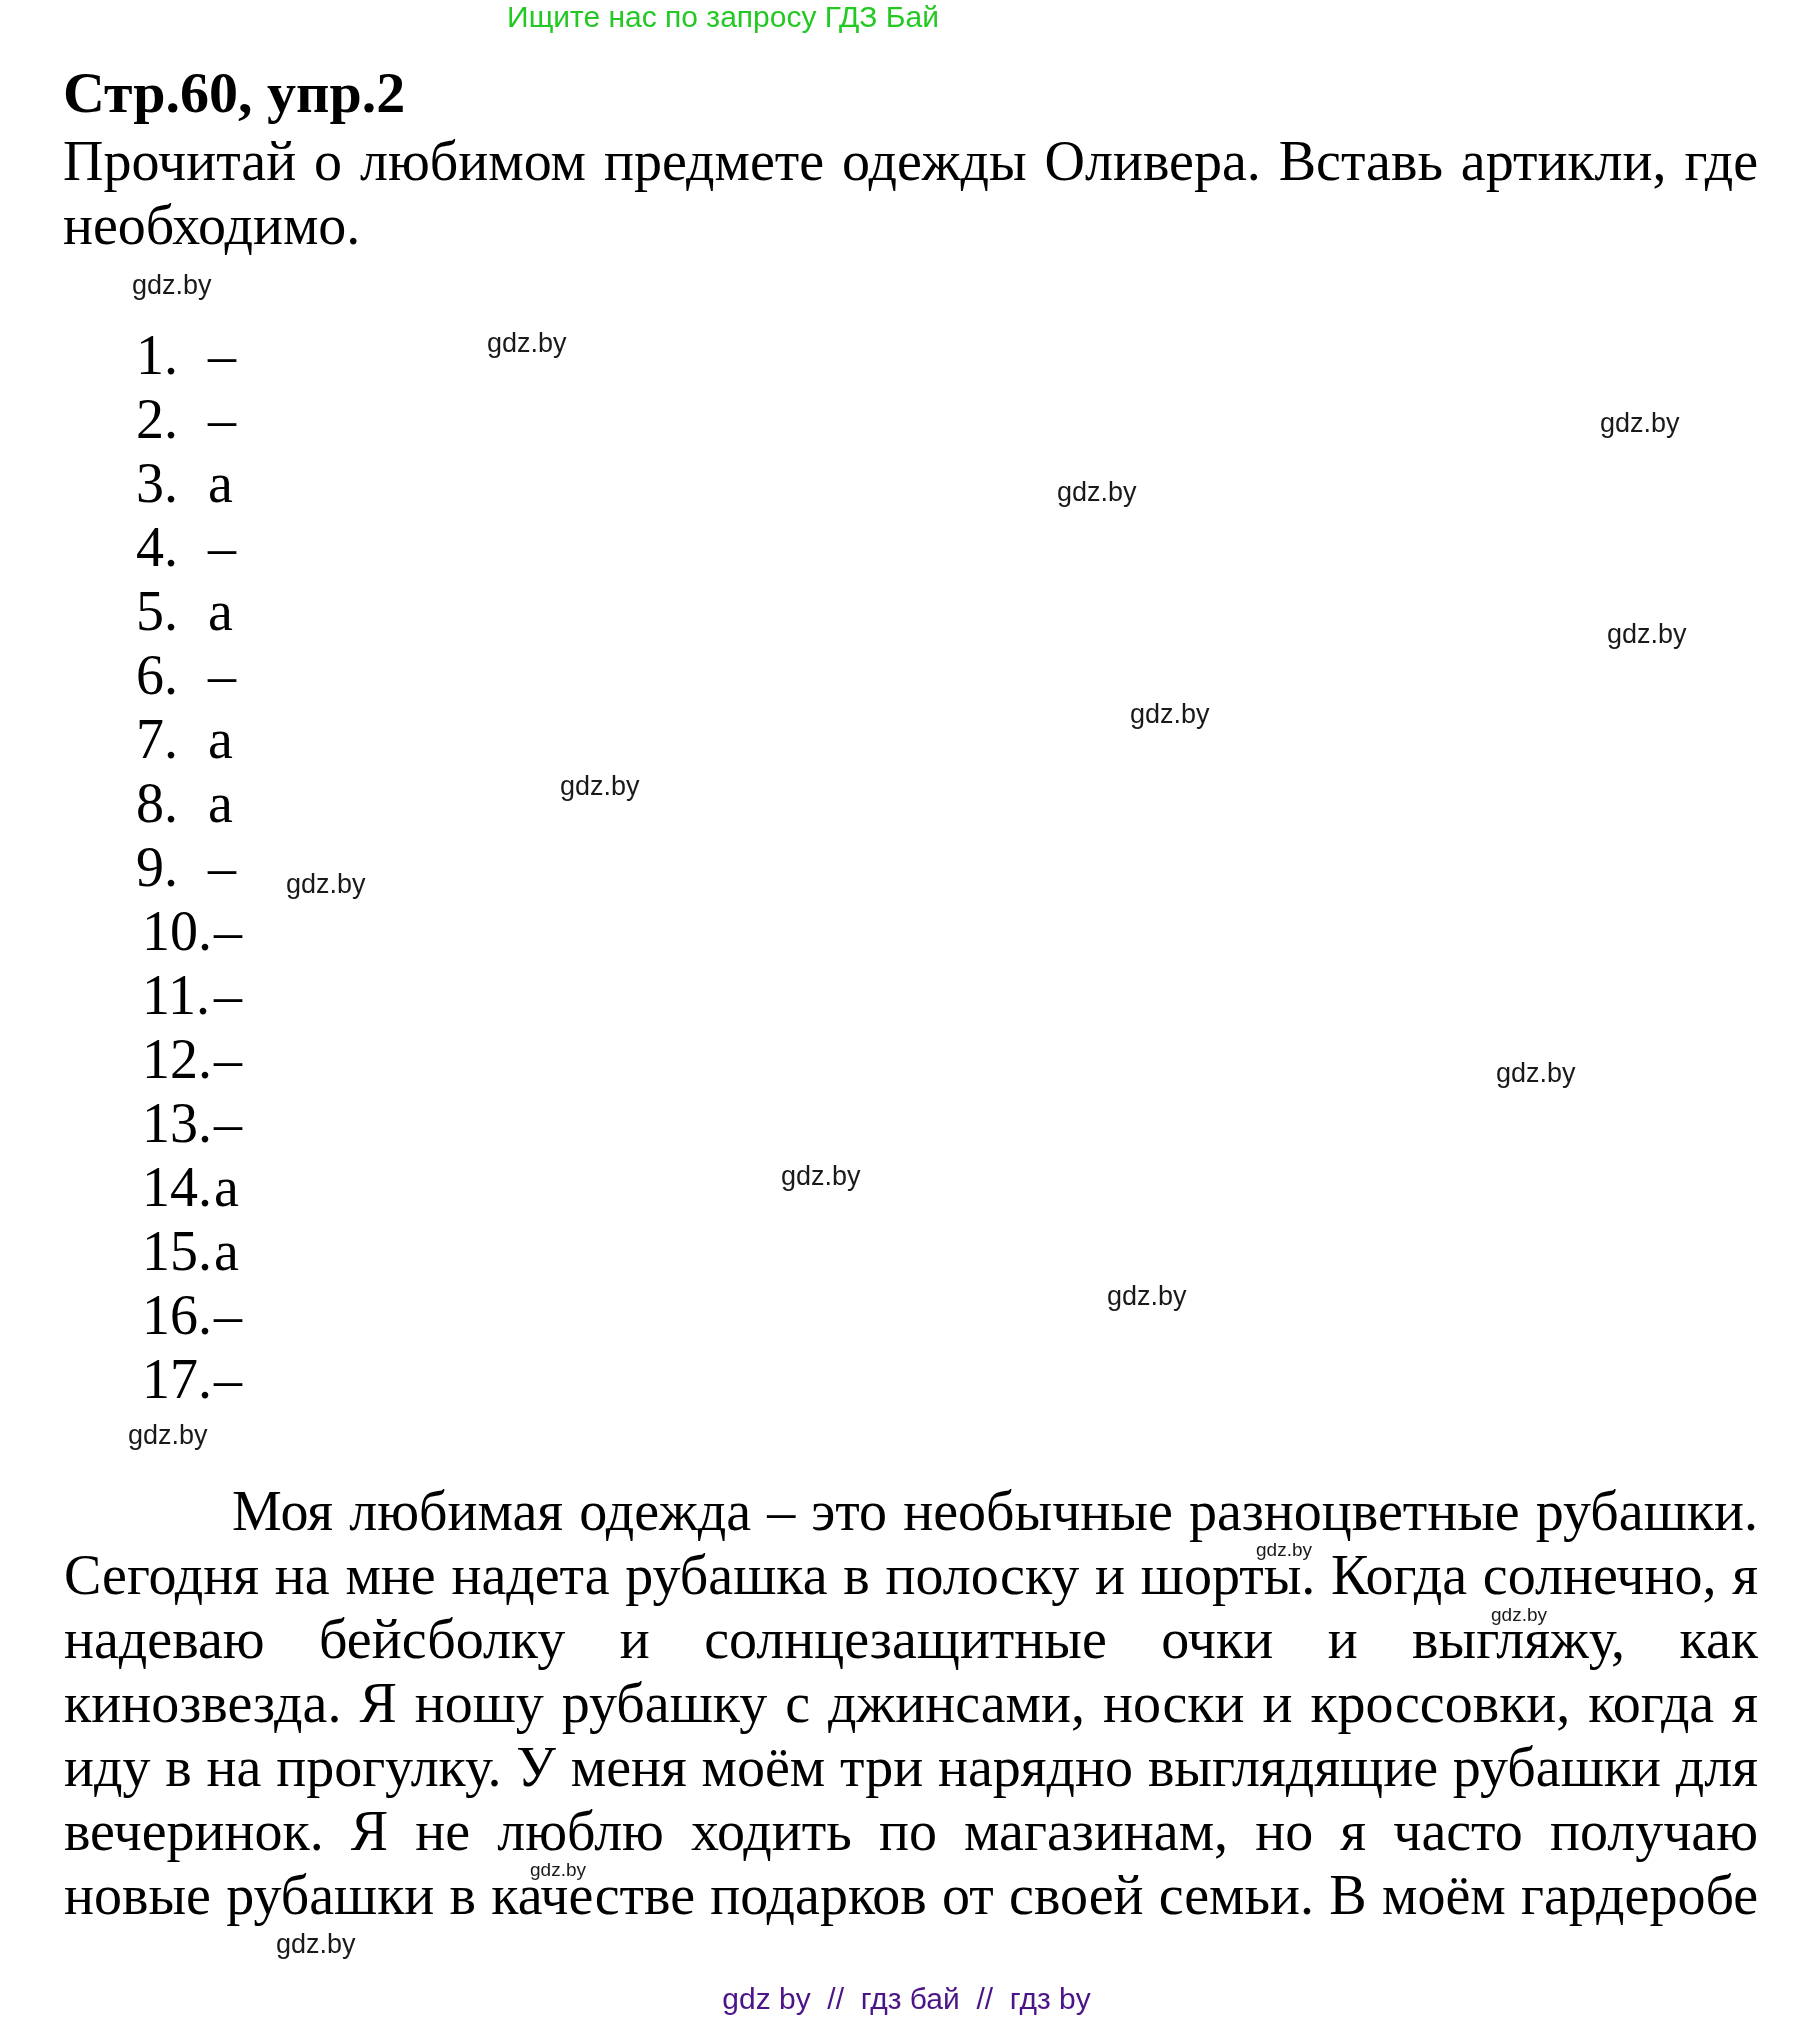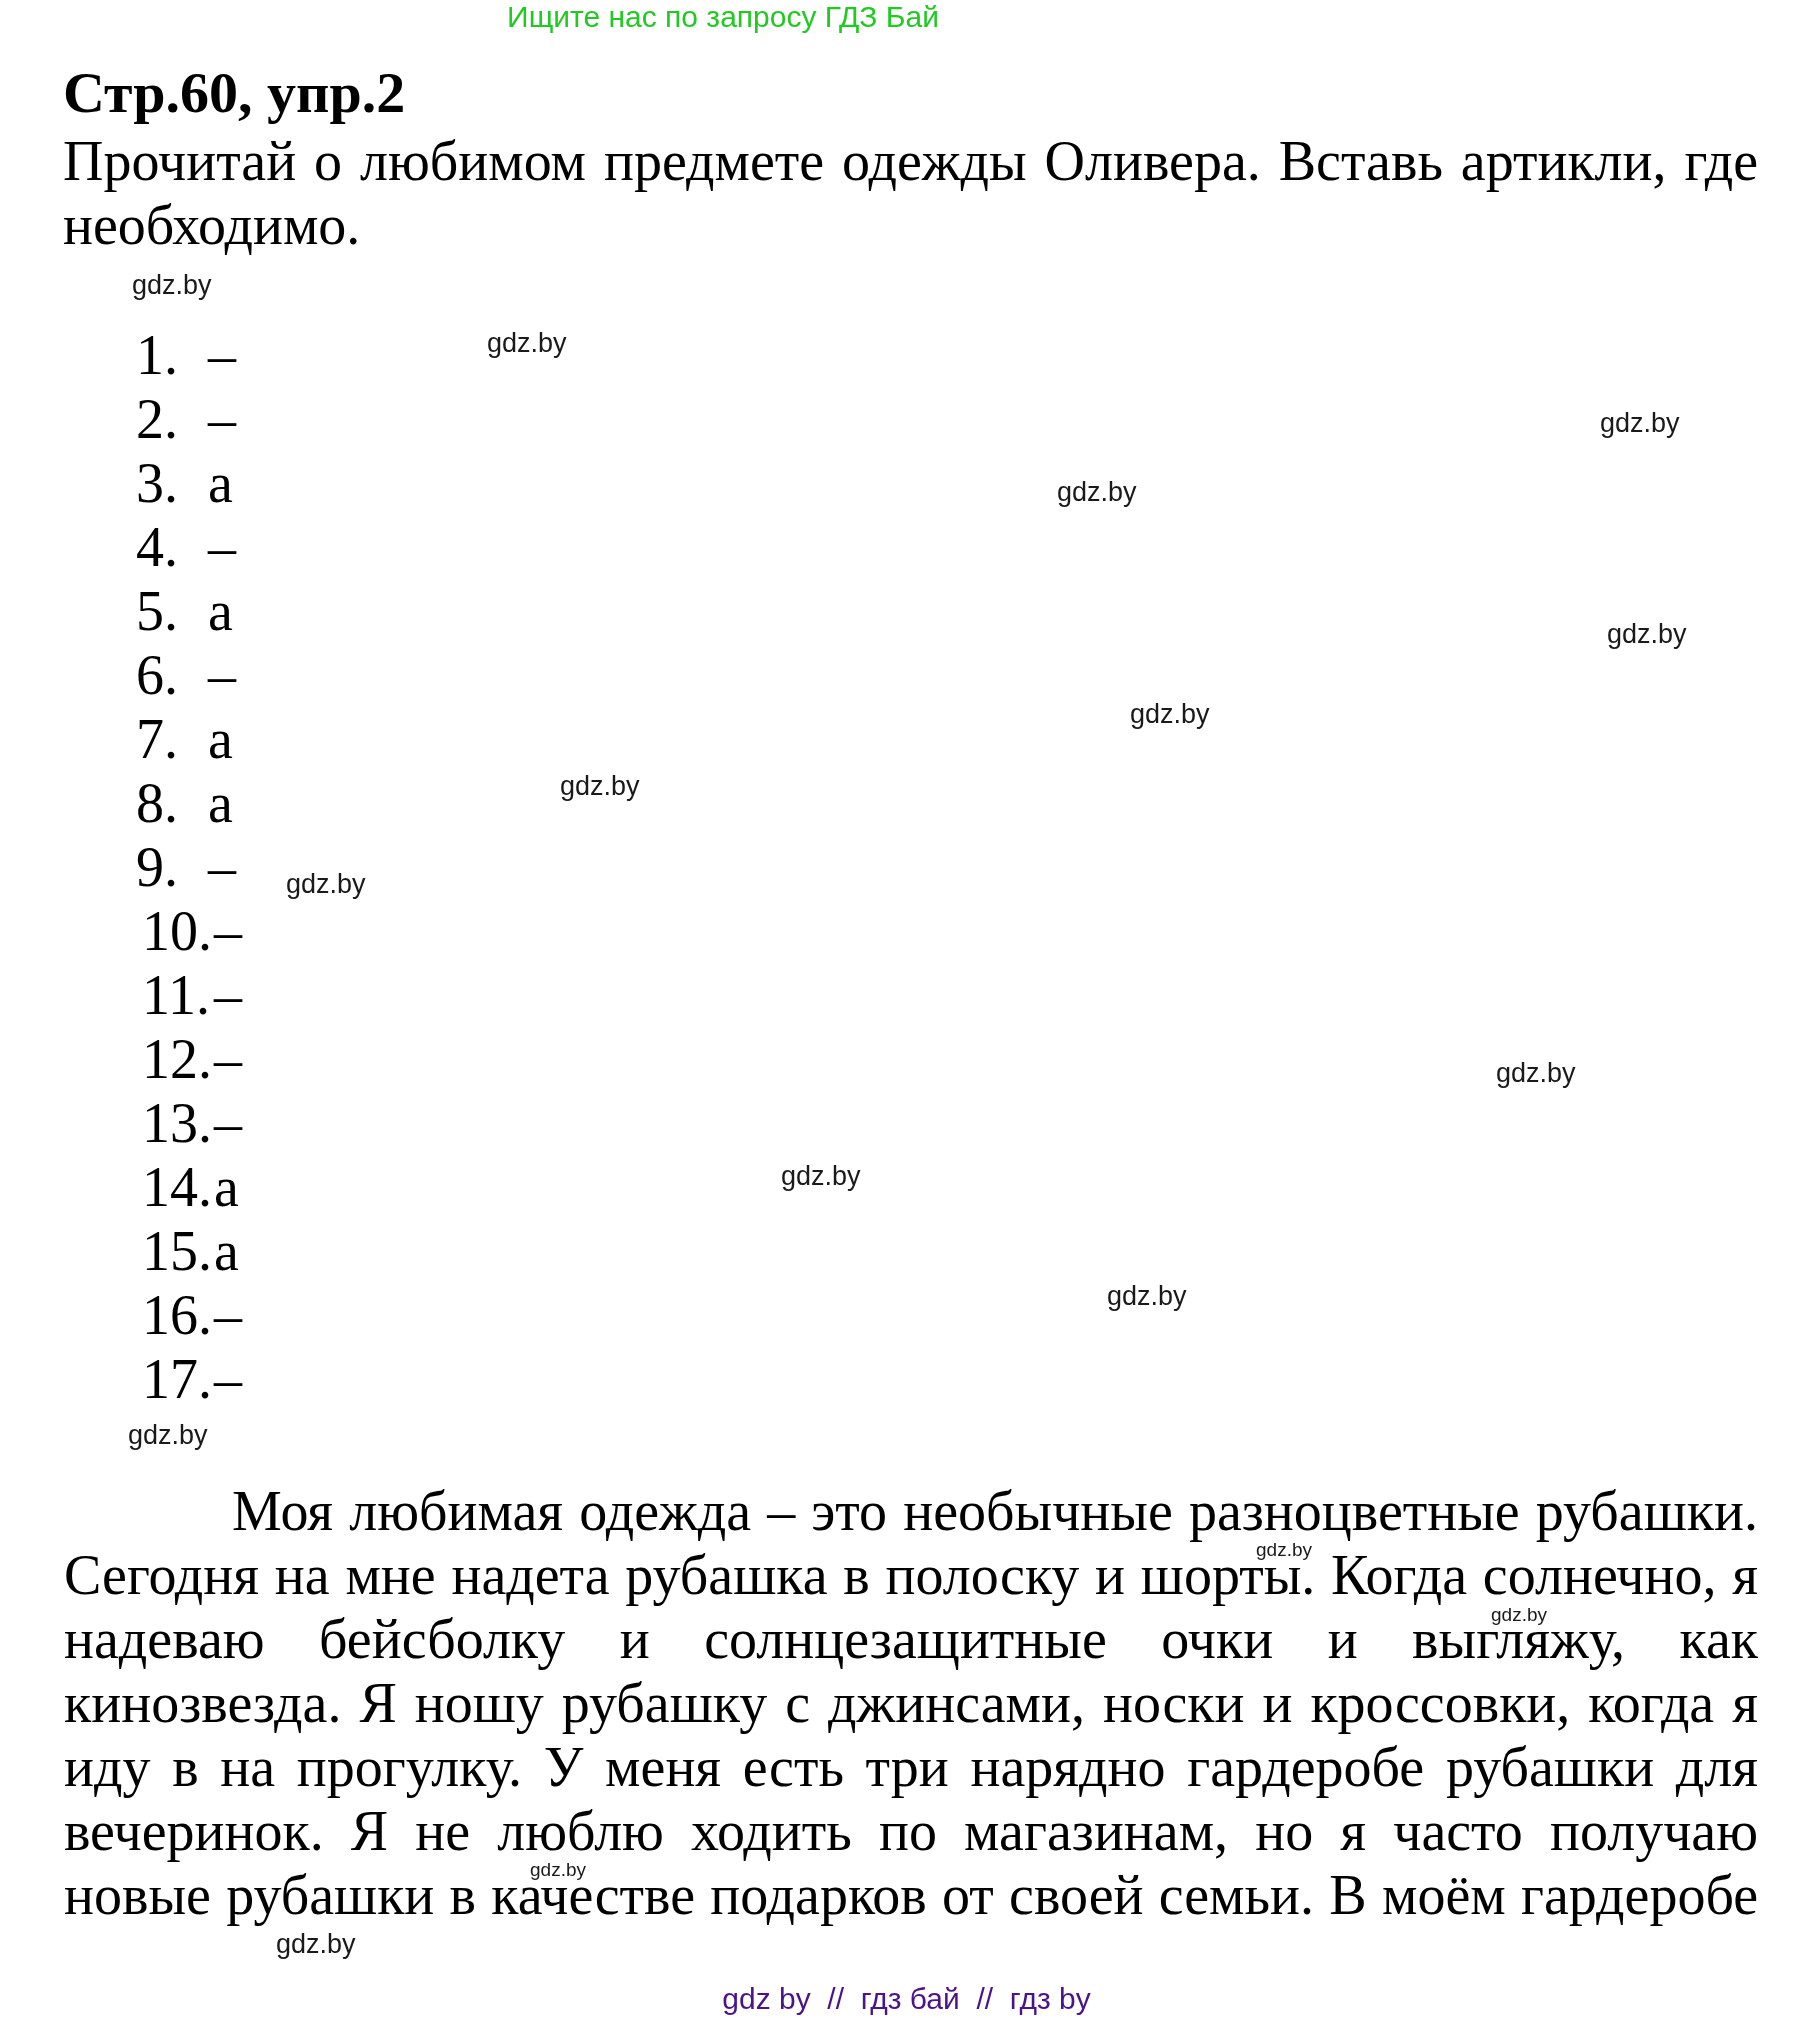--- a/index.html
+++ b/index.html
@@ -74,21 +74,21 @@
     <li><span class="num two-digit">15.</span><span class="ans">a</span></li>
     <li><span class="num two-digit">16.</span><span class="ans">–</span></li>
     <li><span class="num two-digit">17.</span><span class="ans">–</span></li>
   </ul>
 
   <div class="paragraph">
     <span class="line first" style="word-spacing: 0px;">Моя любимая одежда – это необычные разноцветные рубашки.</span>
     <span class="line" style="word-spacing: 0px;">Сегодня на мне надета рубашка в полоску и шорты. Когда солнечно, я</span>
     <span class="line" style="word-spacing: 0px;">надеваю бейсболку и солнцезащитные очки и выгляжу, как</span>
     <span class="line" style="word-spacing: 0px;">кинозвезда. Я ношу рубашку с джинсами, носки и кроссовки, когда я</span>
-    <span class="line" style="word-spacing: 0px;">иду в на прогулку. У меня есть три нарядно гардеробе рубашки для</span>
+    <span class="line" style="word-spacing: 0px;">иду в на прогулку. У меня моём три нарядно выглядящие рубашки для</span>
     <span class="line" style="word-spacing: 0px;">вечеринок. Я не люблю ходить по магазинам, но я часто получаю</span>
     <span class="line" style="word-spacing: 0px;">новые рубашки в качестве подарков от своей семьи. В моём гардеробе</span>
   </div>
 
   <div id="watermarks">
       <div class="wm" style="left: 132px; top: 272px;">gdz.by</div>
       <div class="wm" style="left: 487px; top: 330px;">gdz.by</div>
       <div class="wm" style="left: 1600px; top: 410px;">gdz.by</div>
       <div class="wm" style="left: 1057px; top: 479px;">gdz.by</div>
       <div class="wm" style="left: 1607px; top: 621px;">gdz.by</div>

